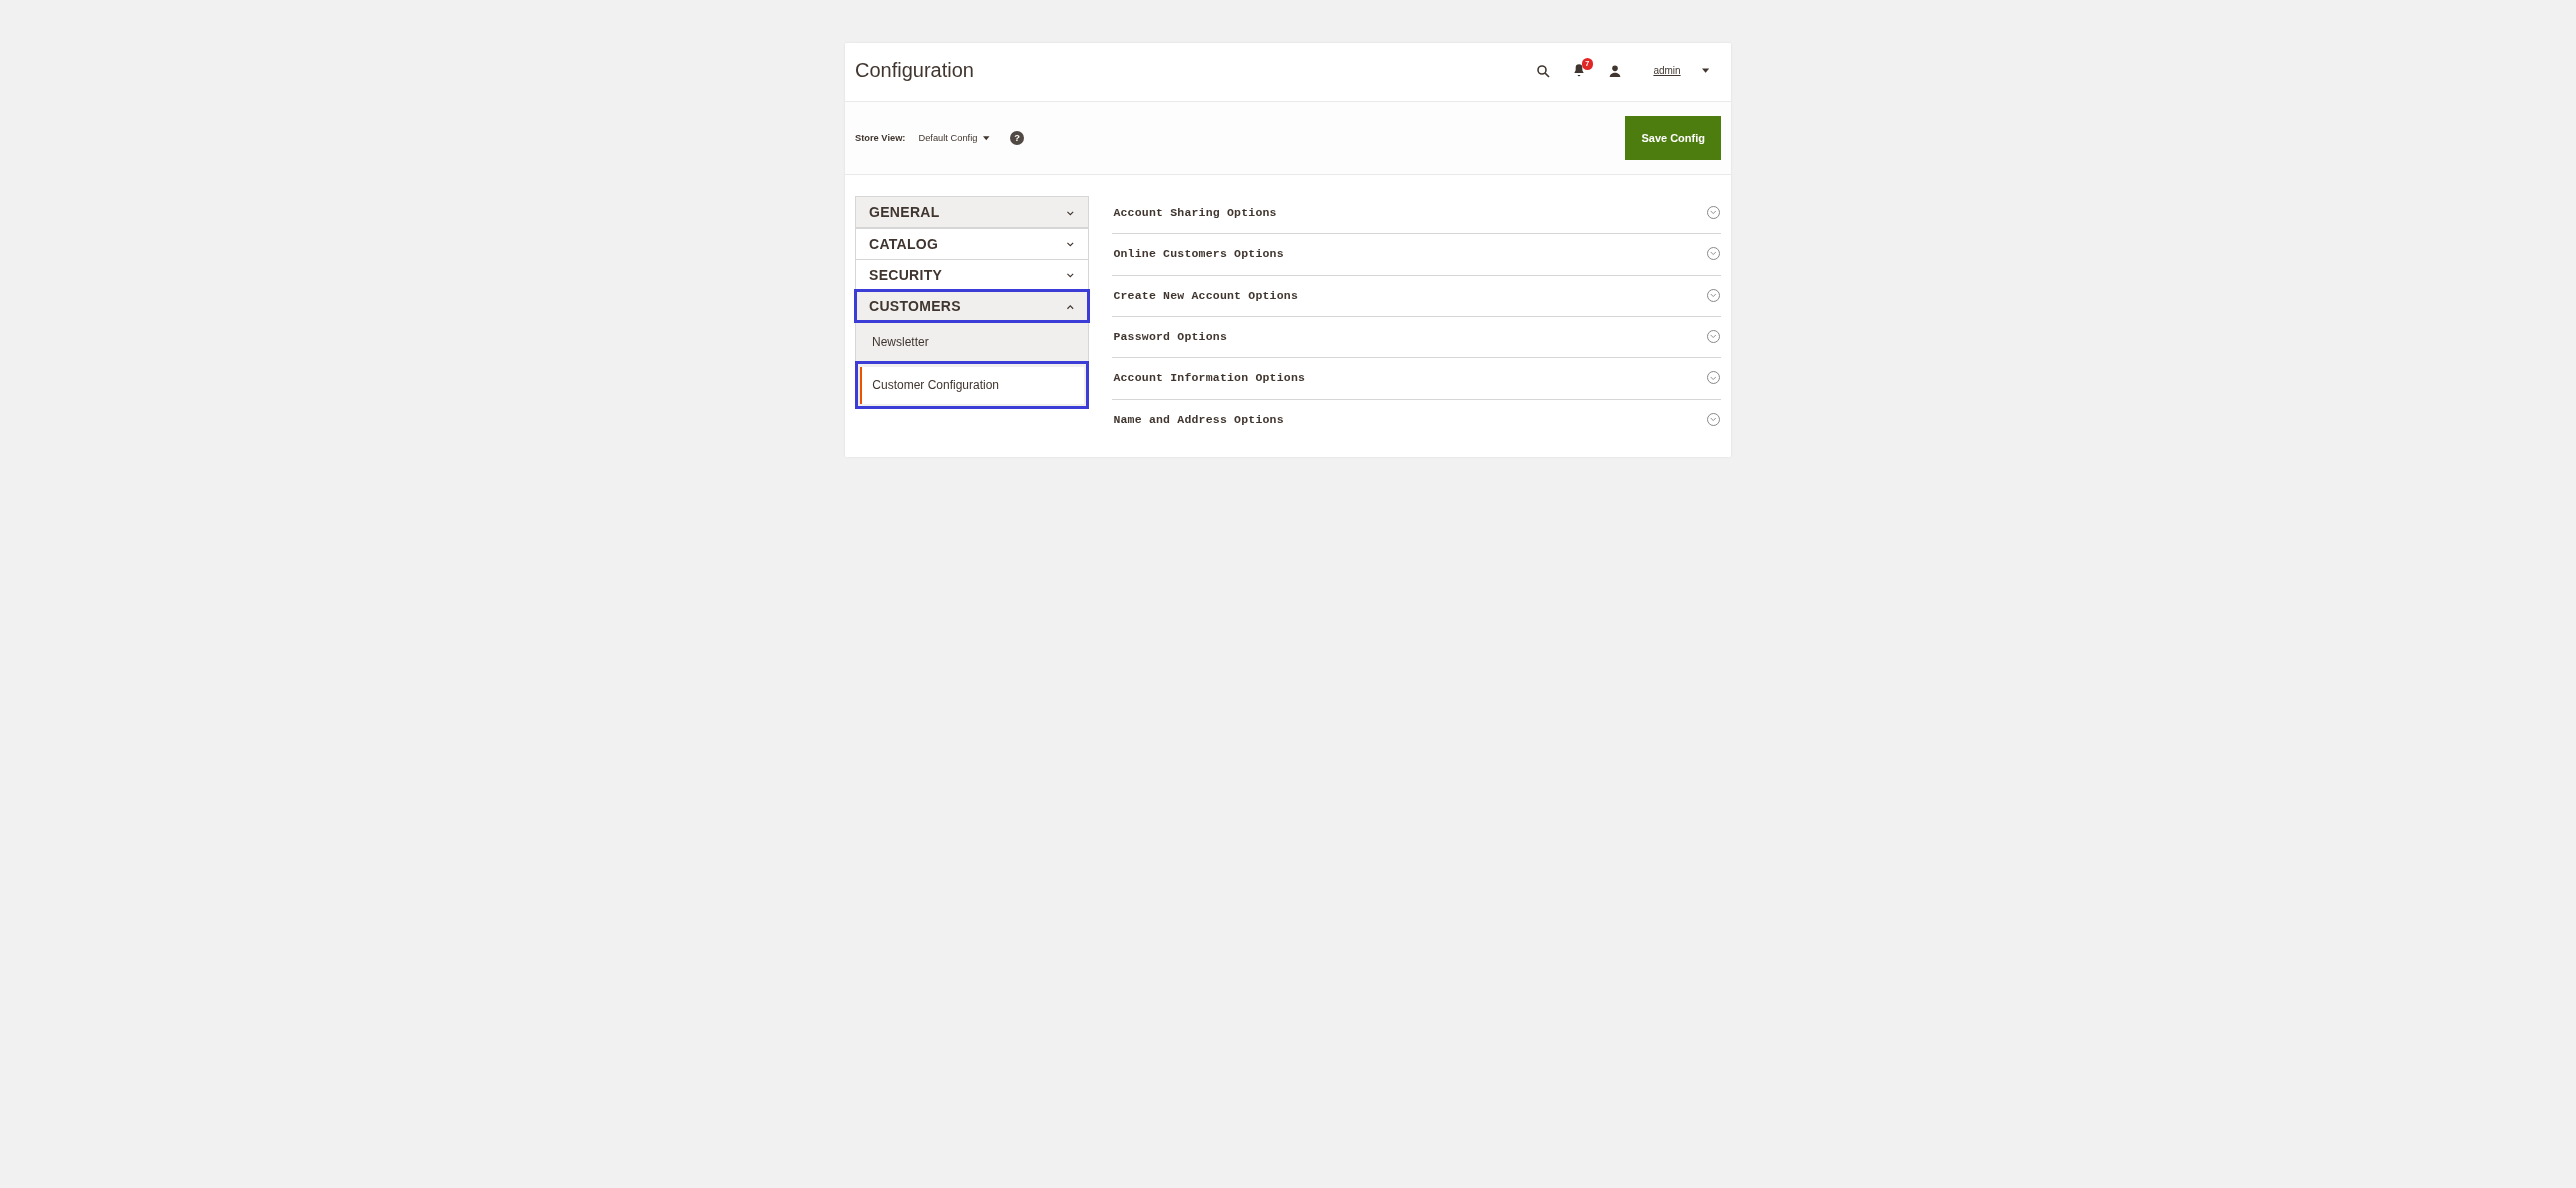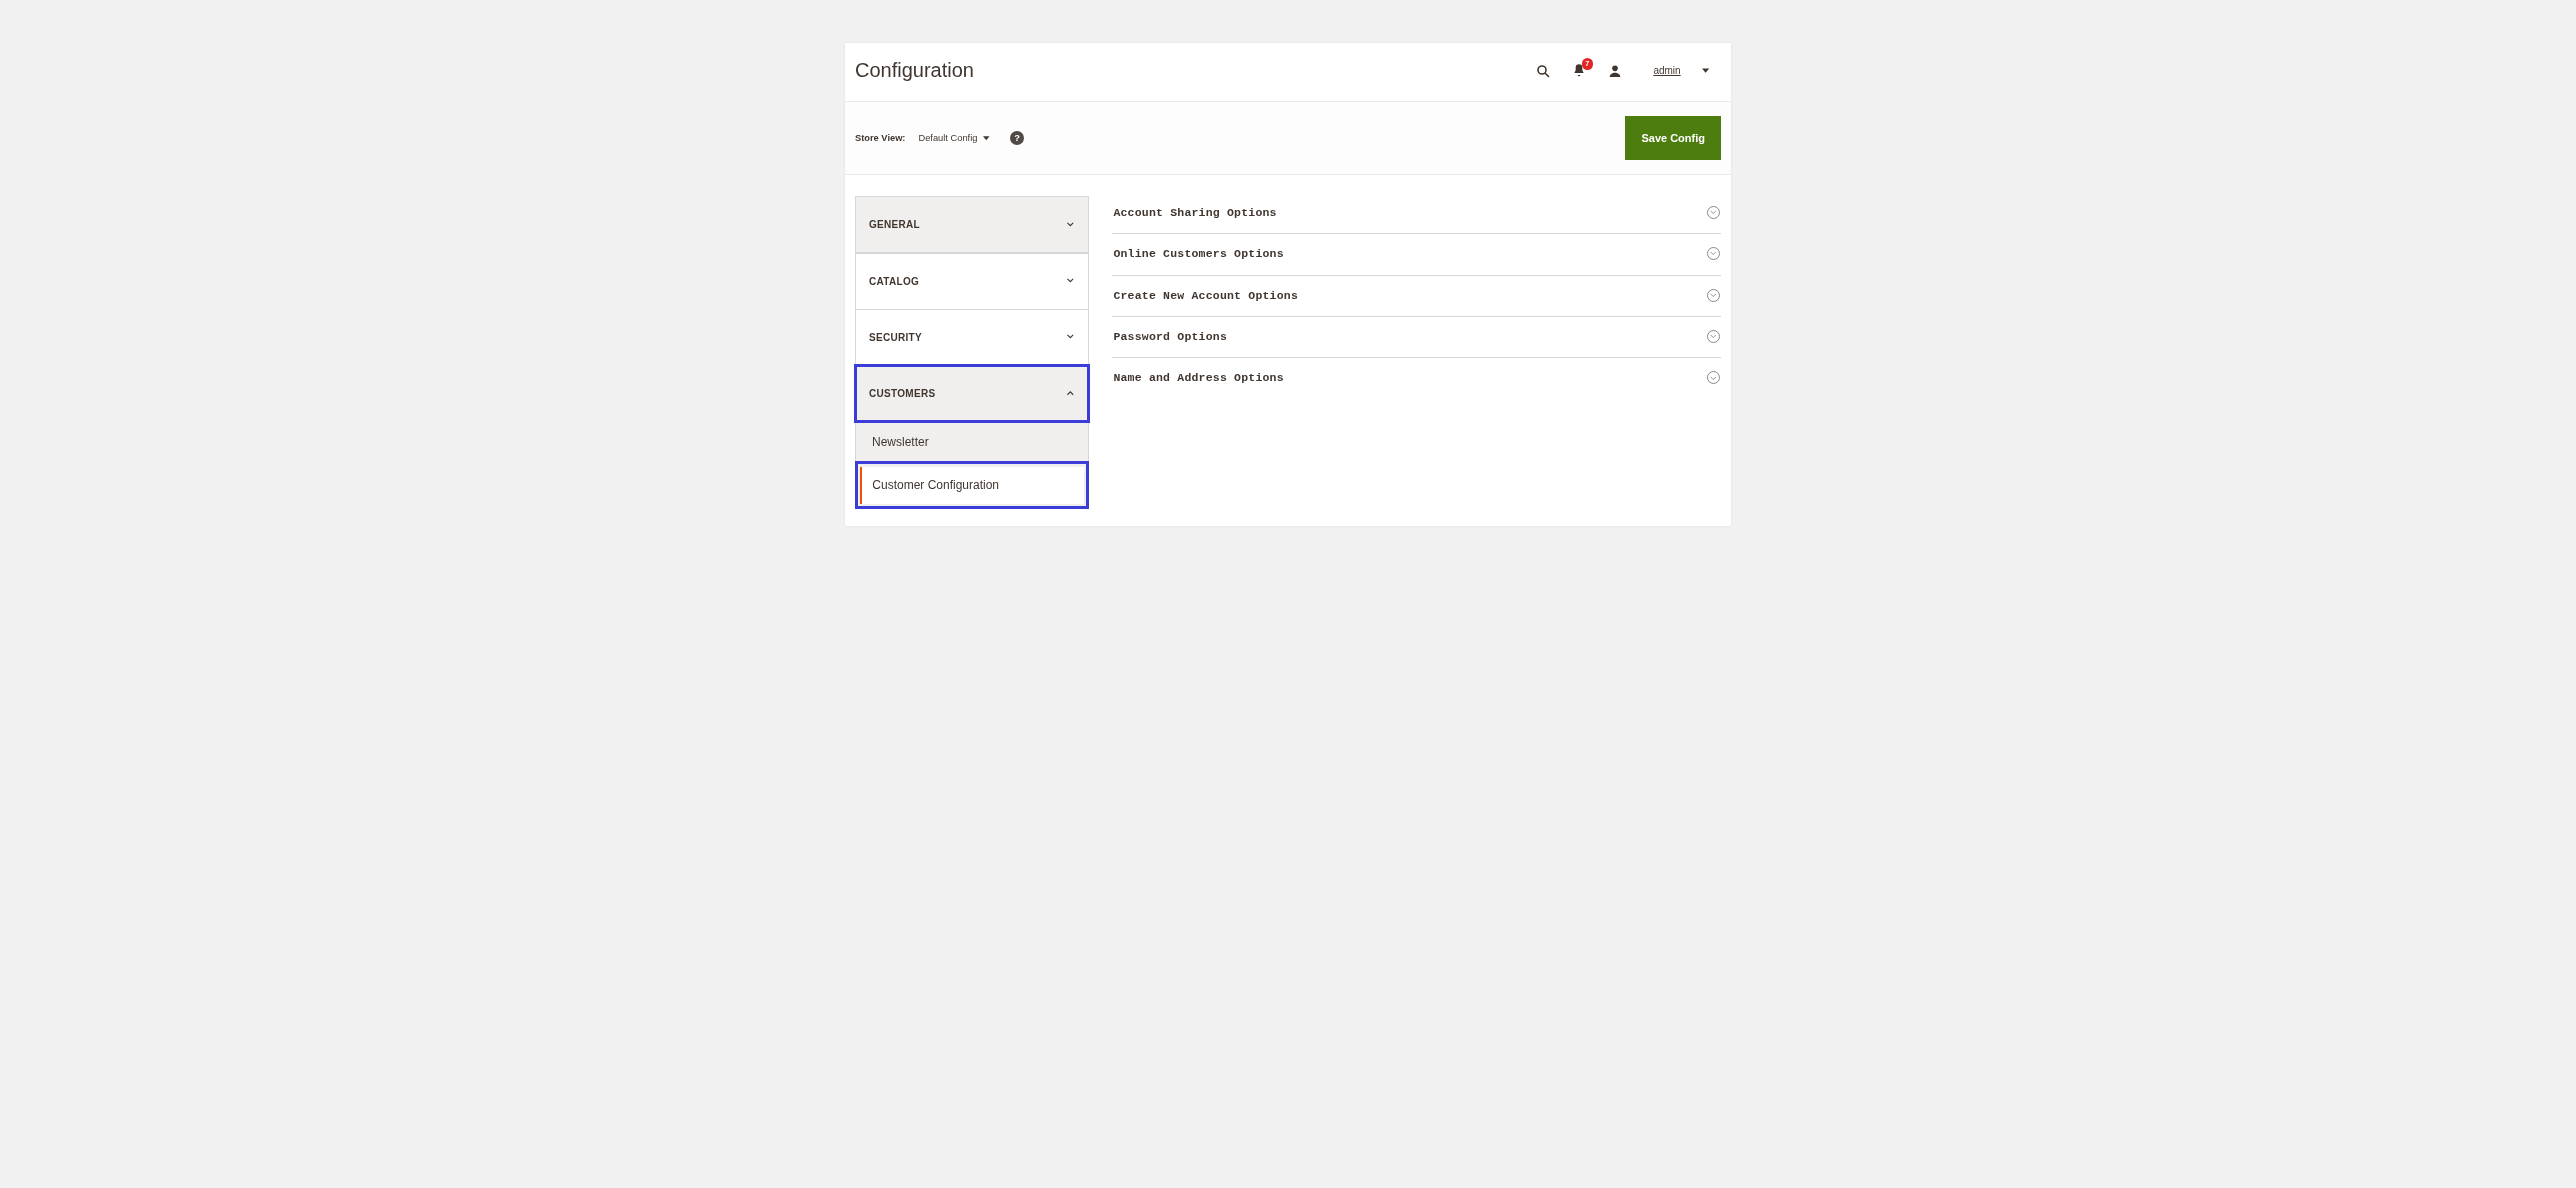--- a/index.html
+++ b/index.html
@@ -121,22 +121,22 @@
     gap: 23px;
     align-items: flex-start;
   }
   .sidebar {
     width: 234px;
     flex: 0 0 234px;
   }
   .tab {
     background: #f0efee;
     border: 0.7px solid #d6d6d6;
-    padding: 22px 13px;
-    font-size: 10px;
+    padding: 7px 13px;
+    font-size: 14px;
     font-weight: 700;
     color: #41362f;
     display: flex;
     align-items: center;
     justify-content: space-between;
     cursor: pointer;
     margin-top: -0.7px;
     letter-spacing: 0.3px;
   }
   .tab.white { background: #fff; }
@@ -325,20 +325,28 @@
         </span>
       </div>
       <div class="section-row">
         <span class="section-title">Password Options</span>
         <span class="expand-circle">
           <svg viewBox="0 0 10 10" fill="none" stroke="currentColor" stroke-width="1.4">
               <path d="M1 3 L5 7 L9 3"></path>
             </svg>
         </span>
       </div>
+      <div class="section-row">
+        <span class="section-title">Account Information Options</span>
+        <span class="expand-circle">
+          <svg viewBox="0 0 10 10" fill="none" stroke="currentColor" stroke-width="1.4">
+              <path d="M1 3 L5 7 L9 3"></path>
+            </svg>
+        </span>
+      </div>
       <div class="section-row" style="border-bottom:none">
         <span class="section-title">Name and Address Options</span>
         <span class="expand-circle">
           <svg viewBox="0 0 10 10" fill="none" stroke="currentColor" stroke-width="1.4">
               <path d="M1 3 L5 7 L9 3"></path>
             </svg>
         </span>
       </div>
     </div>
 

